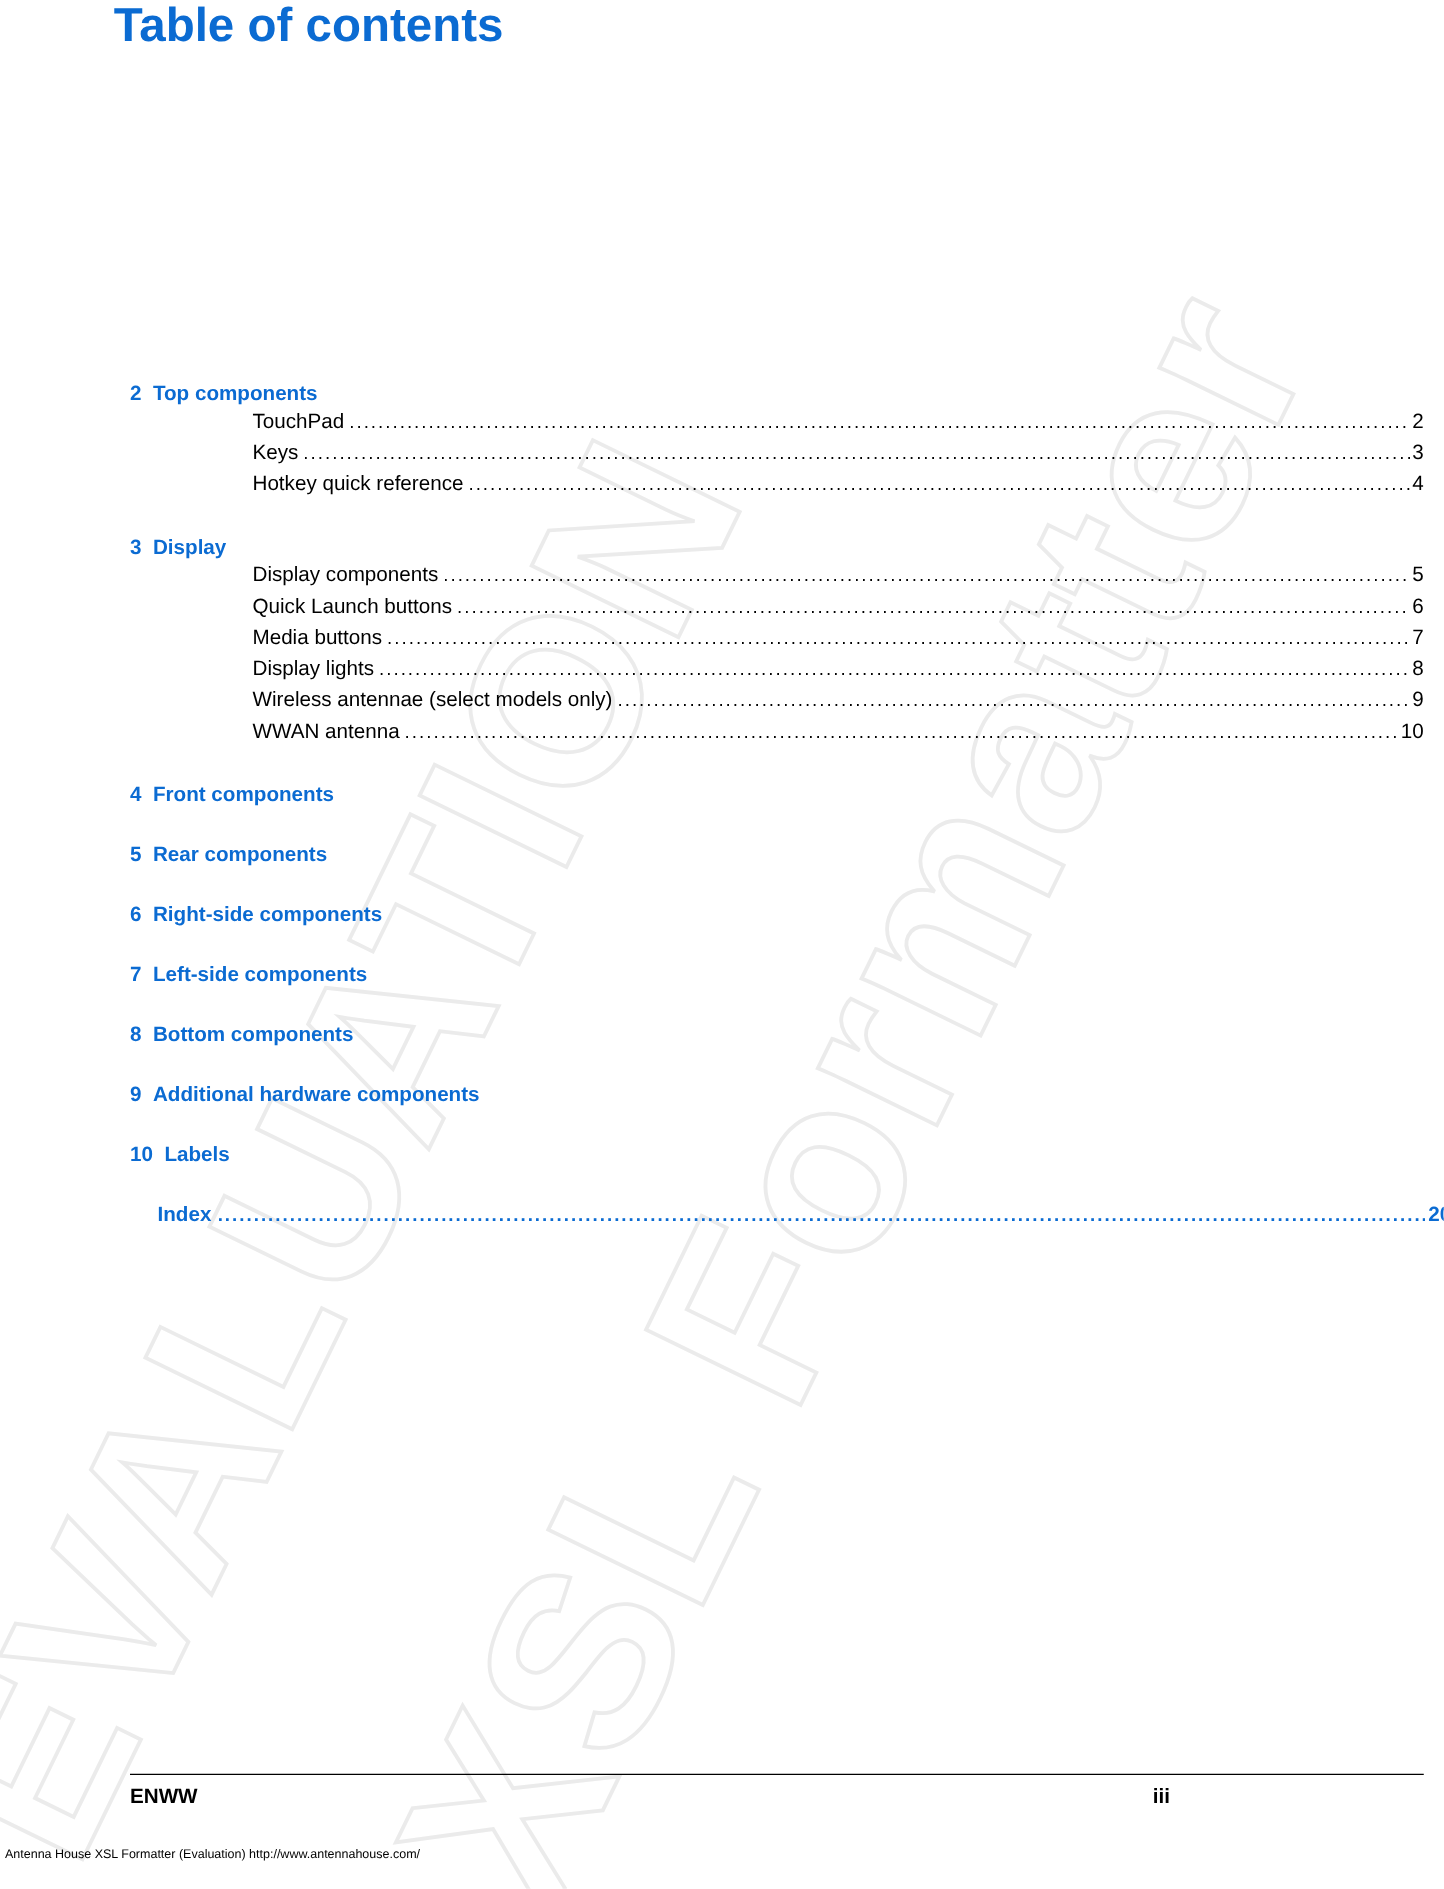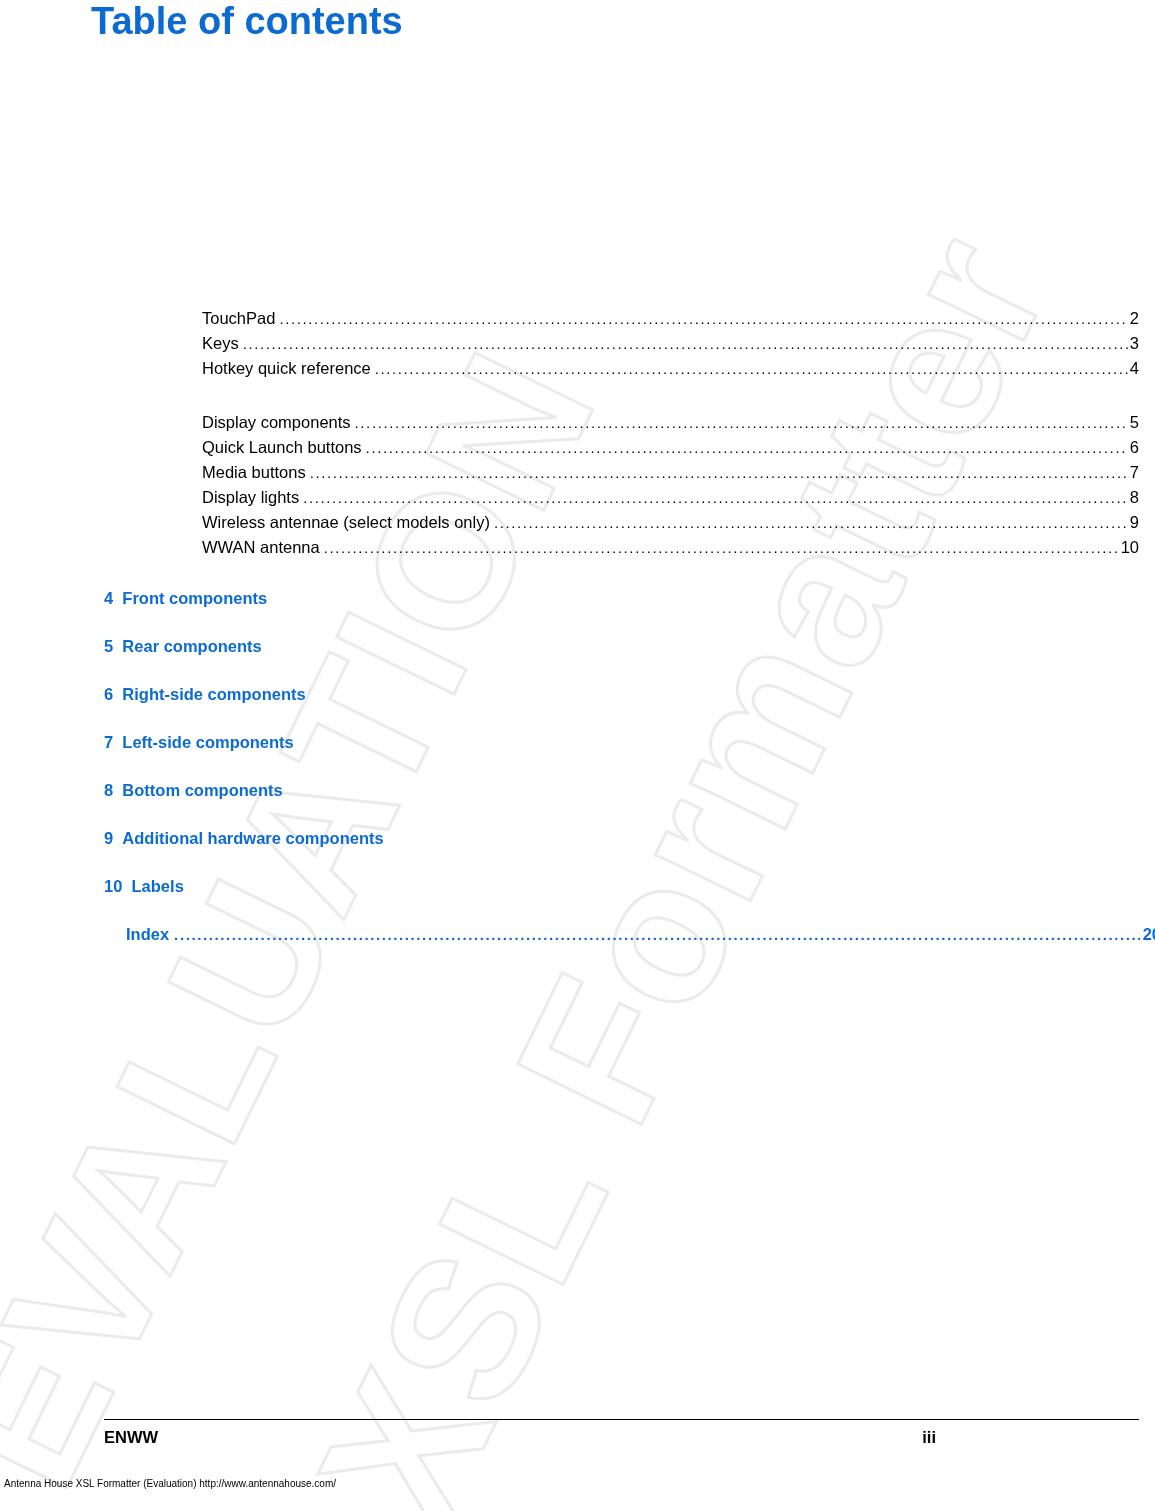--- a/index.html
+++ b/index.html
@@ -172,37 +172,43 @@
   </div>
 
   <div class="content">
 
     <div class="toc-title">Table of contents</div>
 
     <div class="toc-body">
 
       <div class="chapter-gap"></div>
 
+      <div class="chapter">
+        <span>2</span>&nbsp;&nbsp;<span>Top components</span>
+      </div>
       <div class="entry">
         <span class="label">TouchPad</span>
         <span class="dots">................................................................................................................................................................................................................................</span>
         <span class="pg">2</span>
       </div>
       <div class="entry">
         <span class="label">Keys</span>
         <span class="dots">................................................................................................................................................................................................................................</span>
         <span class="pg">3</span>
       </div>
       <div class="entry">
         <span class="label">Hotkey quick reference</span>
         <span class="dots">................................................................................................................................................................................................................................</span>
         <span class="pg">4</span>
       </div>
       <div class="chapter-gap"></div>
 
+      <div class="chapter">
+        <span>3</span>&nbsp;&nbsp;<span>Display</span>
+      </div>
       <div class="entry">
         <span class="label">Display components</span>
         <span class="dots">................................................................................................................................................................................................................................</span>
         <span class="pg">5</span>
       </div>
       <div class="entry">
         <span class="label">Quick Launch buttons</span>
         <span class="dots">................................................................................................................................................................................................................................</span>
         <span class="pg">6</span>
       </div>

